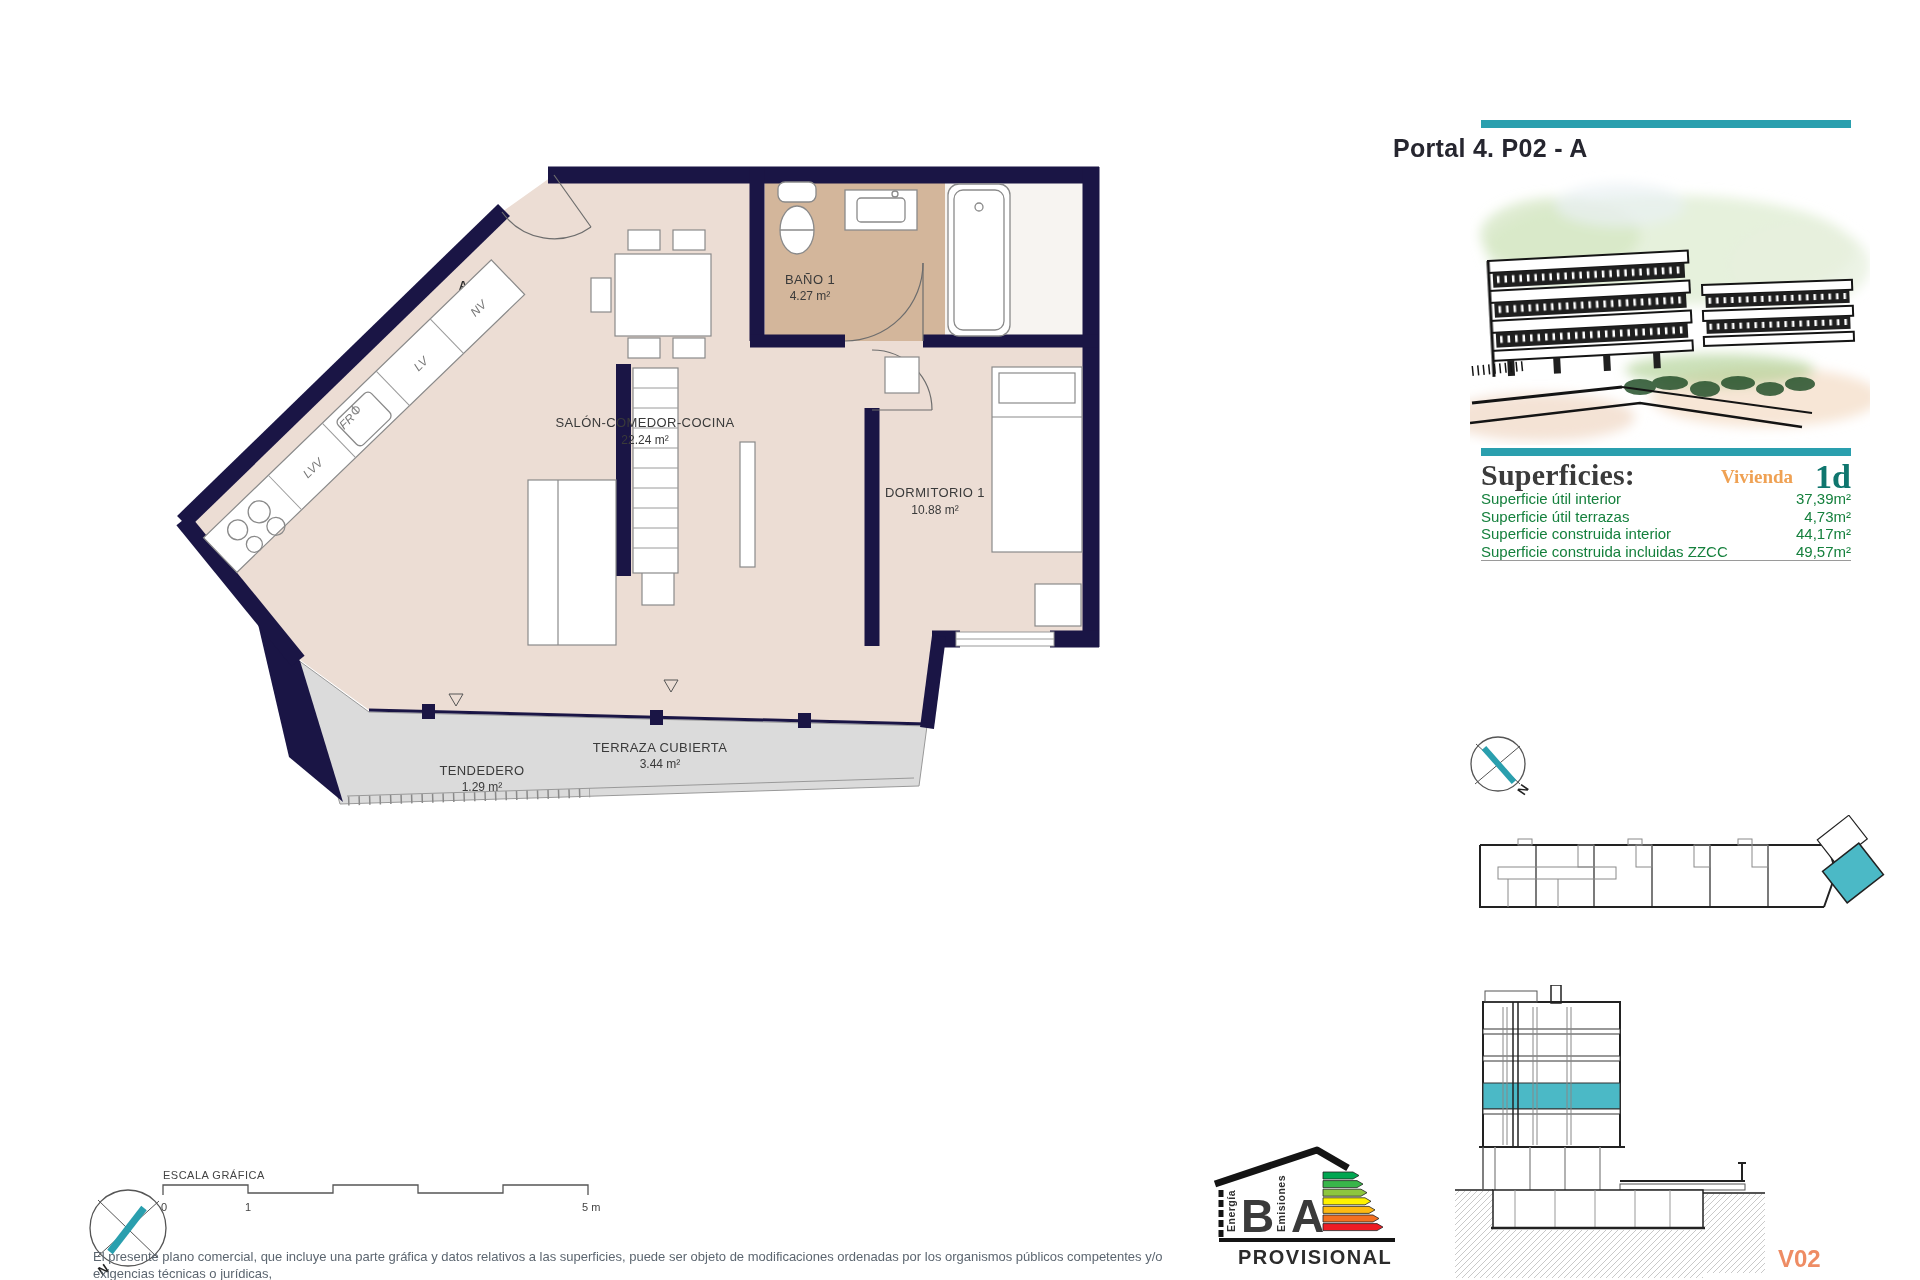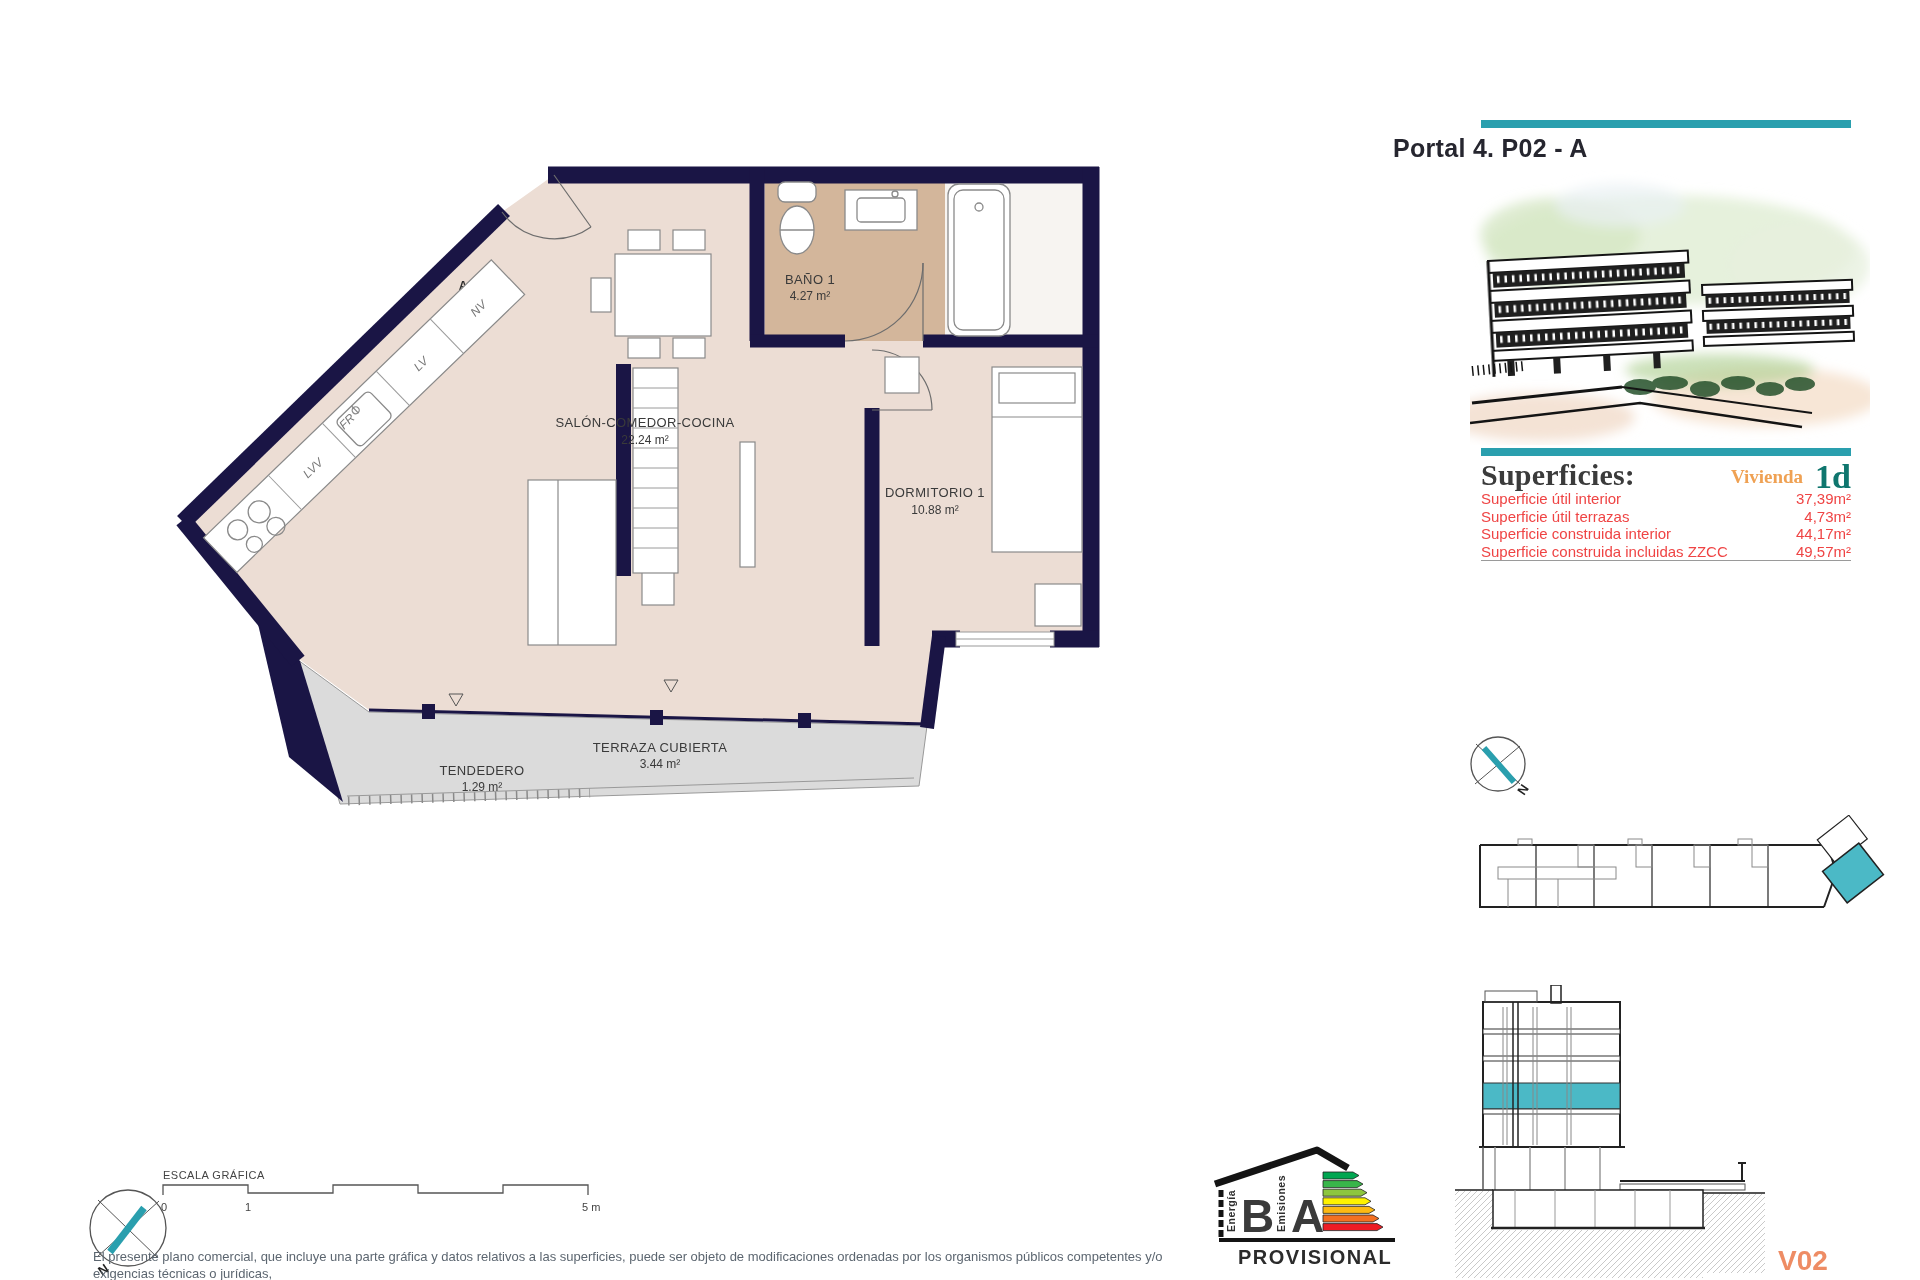--- a/index.html
+++ b/index.html
@@ -5,28 +5,28 @@
   html,body{margin:0;padding:0;background:#888;}
   .page{position:relative;width:1920px;height:1280px;background:#ffffff;overflow:hidden;
         font-family:"Liberation Sans", sans-serif;color:#3a3a3a;}
   .abs{position:absolute;}
   
   .teal-bar{position:absolute;left:1481px;width:370px;height:8px;background:#2a9fae;}
   .portal-title{position:absolute;left:1393px;top:134px;width:370px;
         font-size:25px;font-weight:bold;color:#26262f;letter-spacing:.3px;}
   .sup-head-row{position:absolute;left:1481px;top:458px;width:370px;display:flex;align-items:flex-end;font-family:Liberation Serif, serif;}
   .sup-heading{font-size:30px;font-weight:bold;color:#3b3b3b;letter-spacing:.2px;flex:1;}
-  .viv-label{font-size:19px;color:#efa153;font-weight:bold;margin-right:12px;line-height:30px;}
+  .viv-label{font-size:19px;color:#efa153;font-weight:bold;margin-right:22px;line-height:30px;}
   .viv-code{font-size:34px;color:#0f766e;font-weight:bold;line-height:30px;}
-  .sup-table{position:absolute;left:1481px;top:490px;width:370px;font-size:15px;color:#ef4444;}
+  .sup-table{position:absolute;left:1481px;top:490px;width:370px;font-size:15px;color:#15803d;}
   .sup-row{display:flex;line-height:17.5px;}
   .sup-row .lbl{flex:1;}
   .sup-row .val{text-align:right;}
   .sup-underline{position:absolute;left:1481px;top:560px;width:370px;height:1px;background:#9a9a9a;}
-  .version{position:absolute;left:1778px;top:1245px;font-size:28px;font-weight:bold;color:#ee8c64;}
+  .version{position:absolute;left:1778px;top:1245px;font-size:24px;font-weight:bold;color:#ee8c64;}
   .provisional{position:absolute;left:1238px;top:1246px;width:130px;text-align:center;
         font-size:20px;font-weight:600;color:#2b2b2b;letter-spacing:1.5px;}
   .disclaimer{position:absolute;left:93px;top:1248px;width:1110px;font-size:13px;
         line-height:17px;color:#5c6670;}
   
   text{font-family:"Liberation Sans", sans-serif;}
   .room-name{font-size:13px;fill:#3a3a3a;letter-spacing:.4px;}
   .room-area{font-size:12px;fill:#3a3a3a;}
   .appliance{font-size:12px;font-style:italic;fill:#777;}
   .marker-a{font-size:12px;font-weight:bold;fill:#2f2f2f;}

